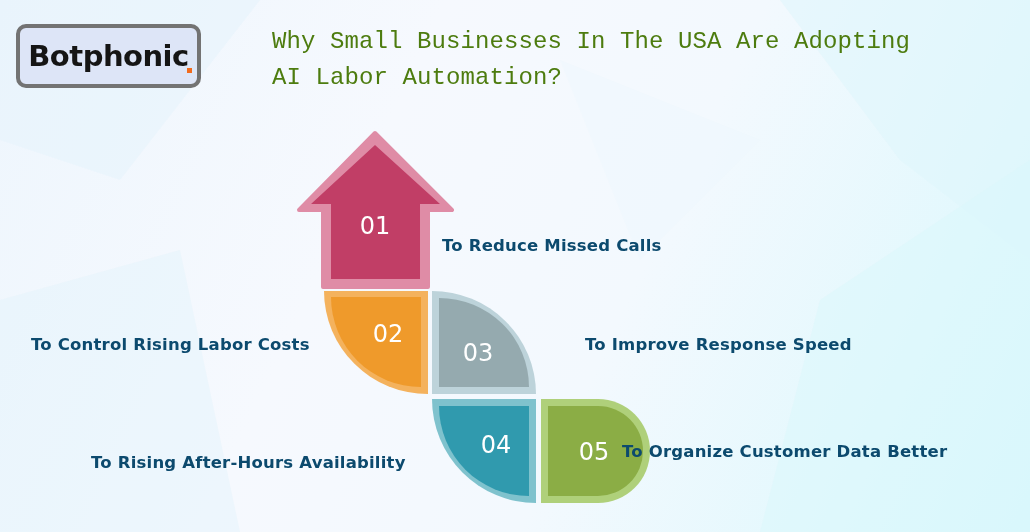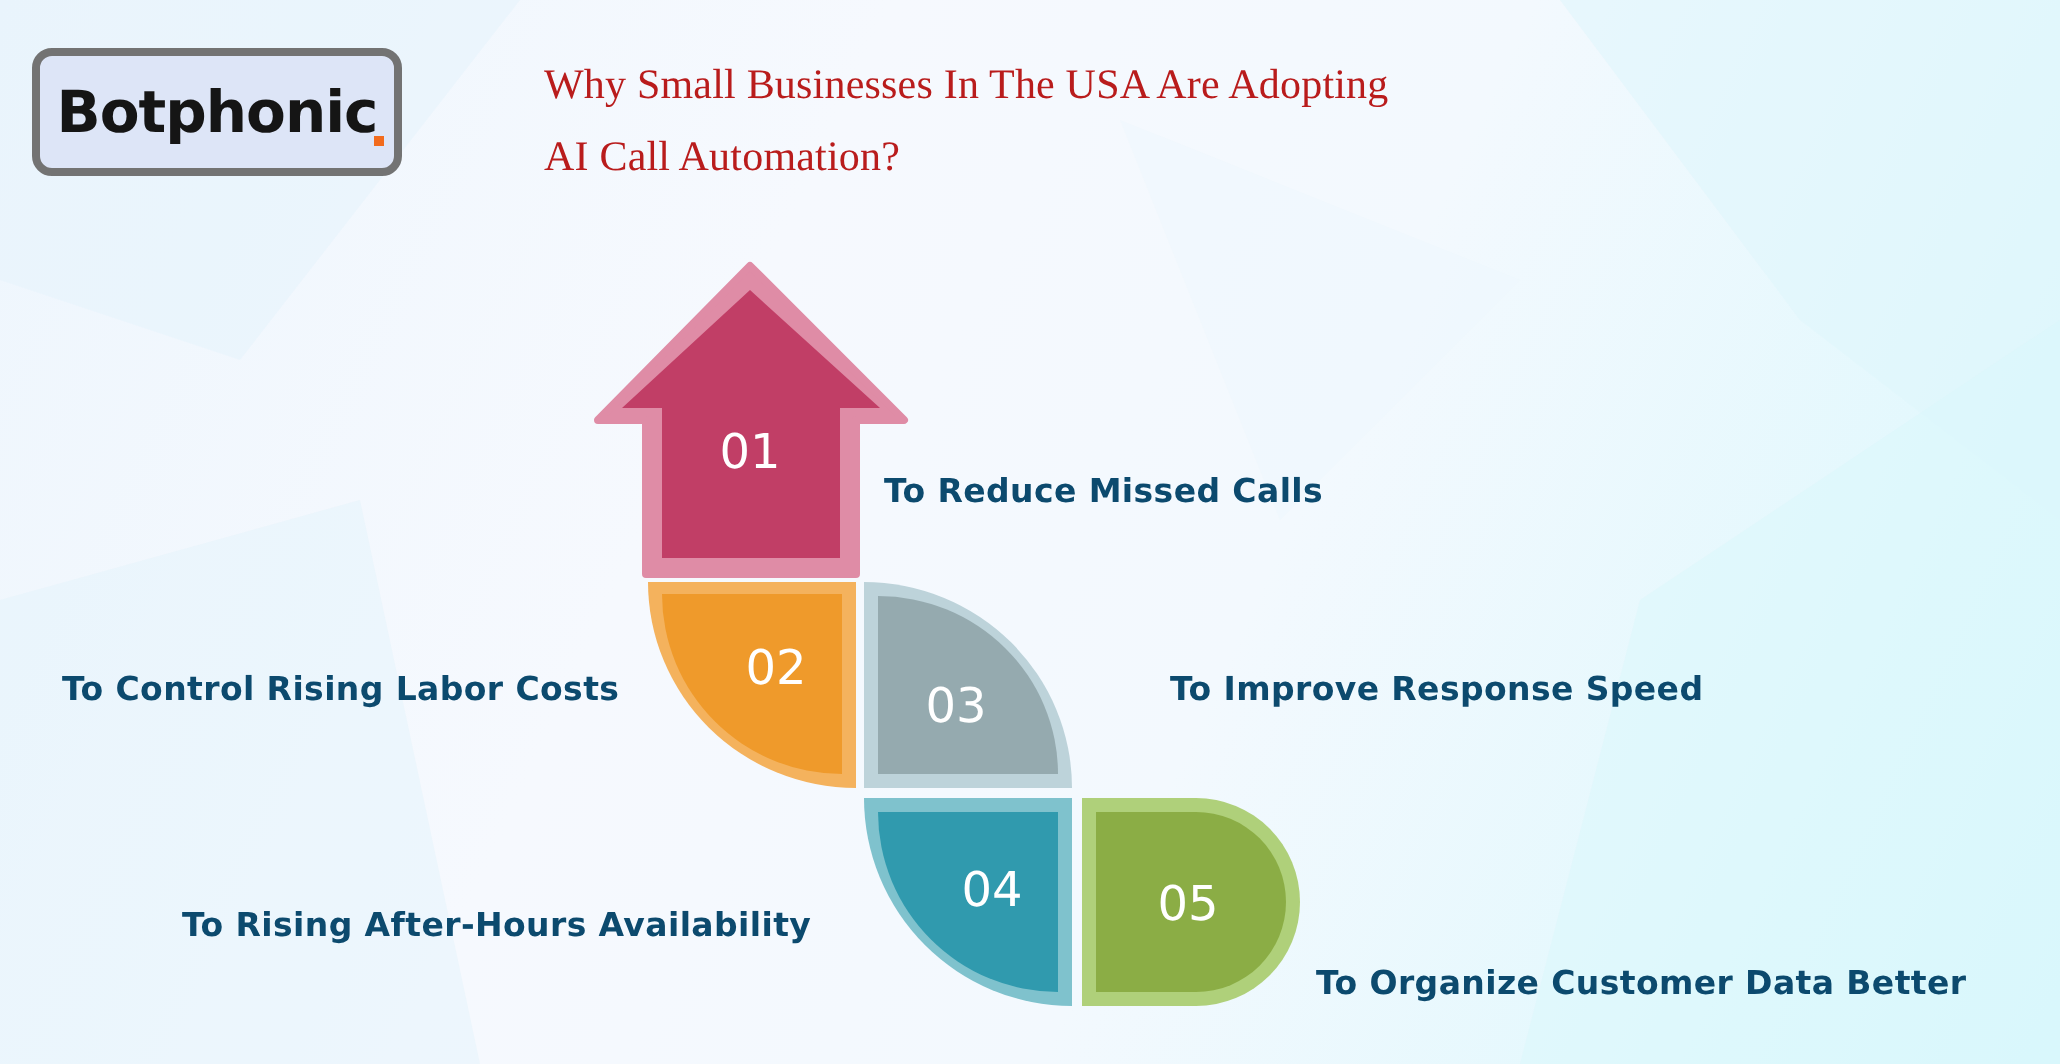--- a/index.html
+++ b/index.html
@@ -16,22 +16,22 @@
     }
     .logo-text {
       font-family: "DejaVu Sans", sans-serif; font-weight: bold; font-size: 29px;
       color: #151515; letter-spacing: -0.5px; position: relative;
     }
     .logo-dot {
       position: absolute; width: 5px; height: 5px; background: #f26b1d;
     }
     .title {
       position: absolute; left: 272px; top: 24px; width: 640px;
-      font-family: Liberation Serif, serif; font-size: 21px; font-weight: normal;
-      color: #b91c1c; line-height: 36px; letter-spacing: 0.1px;
+      font-family: Liberation Mono, monospace; font-size: 24px; font-weight: normal;
+      color: #4d7c0f; line-height: 36px; letter-spacing: 0.1px;
     }
     svg.diagram { position: absolute; left: 0; top: 0; }
     .num {
       font-family: "DejaVu Sans", sans-serif; font-size: 24px; fill: #ffffff;
     }
     .label {
       position: absolute; font-family: "DejaVu Sans", sans-serif; font-weight: bold;
       font-size: 16.5px; color: #0c4a6e; white-space: nowrap; letter-spacing: 0.2px;
     }
   </style>
@@ -46,21 +46,21 @@
   <polygon points="560,60 760,140 640,260" fill="#eef7fd" opacity="0.5"></polygon>
 </svg>
 
 <div class="logo-box">
   <span class="logo-text">Botphonic</span>
   <span class="logo-dot" style="left:167px; top:40px;"></span>
 </div>
 
 <div class="title">
   <div>Why Small Businesses In The USA Are Adopting</div>
-  <div>AI Call Automation?</div>
+  <div>AI Labor Automation?</div>
 </div>
 
 <svg class="diagram" width="1030" height="532">
 
   <g>
     <path d="M375,133 L452,210 L428,210 L428,287 L323,287 L323,210 L299,210 Z" fill="#df8ca6" stroke="#df8ca6" stroke-width="4" stroke-linejoin="round"></path>
     <path d="M375,145 L440,204 L420,204 L420,279 L331,279 L331,204 L311,204 Z" fill="#c13e66"></path>
     <text class="num" x="375" y="234" text-anchor="middle">01</text>
   </g>
 
@@ -86,13 +86,13 @@
     <path d="M541,399 L598,399 A52,52 0 0 1 598,503 L541,503 Z" fill="#afd07a"></path>
     <path d="M548,406 L598,406 A45,45 0 0 1 598,496 L548,496 Z" fill="#8bad45"></path>
     <text class="num" x="594" y="460" text-anchor="middle">05</text>
   </g>
 </svg>
 
 <div class="label" style="left:442px; top:236px;">To Reduce Missed Calls</div>
 <div class="label" style="left:31px; top:335px;">To Control Rising Labor Costs</div>
 <div class="label" style="left:549px; top:335px;margin-left:36px;">To Improve Response Speed</div>
 <div class="label" style="left:91px; top:453px;">To Rising After-Hours Availability</div>
-<div class="label" style="left:658px; top:442px;margin-top:40px;">To Organize Customer Data Better</div>
+<div class="label" style="left:622px; top:442px;">To Organize Customer Data Better</div>
 
 </body></html>

